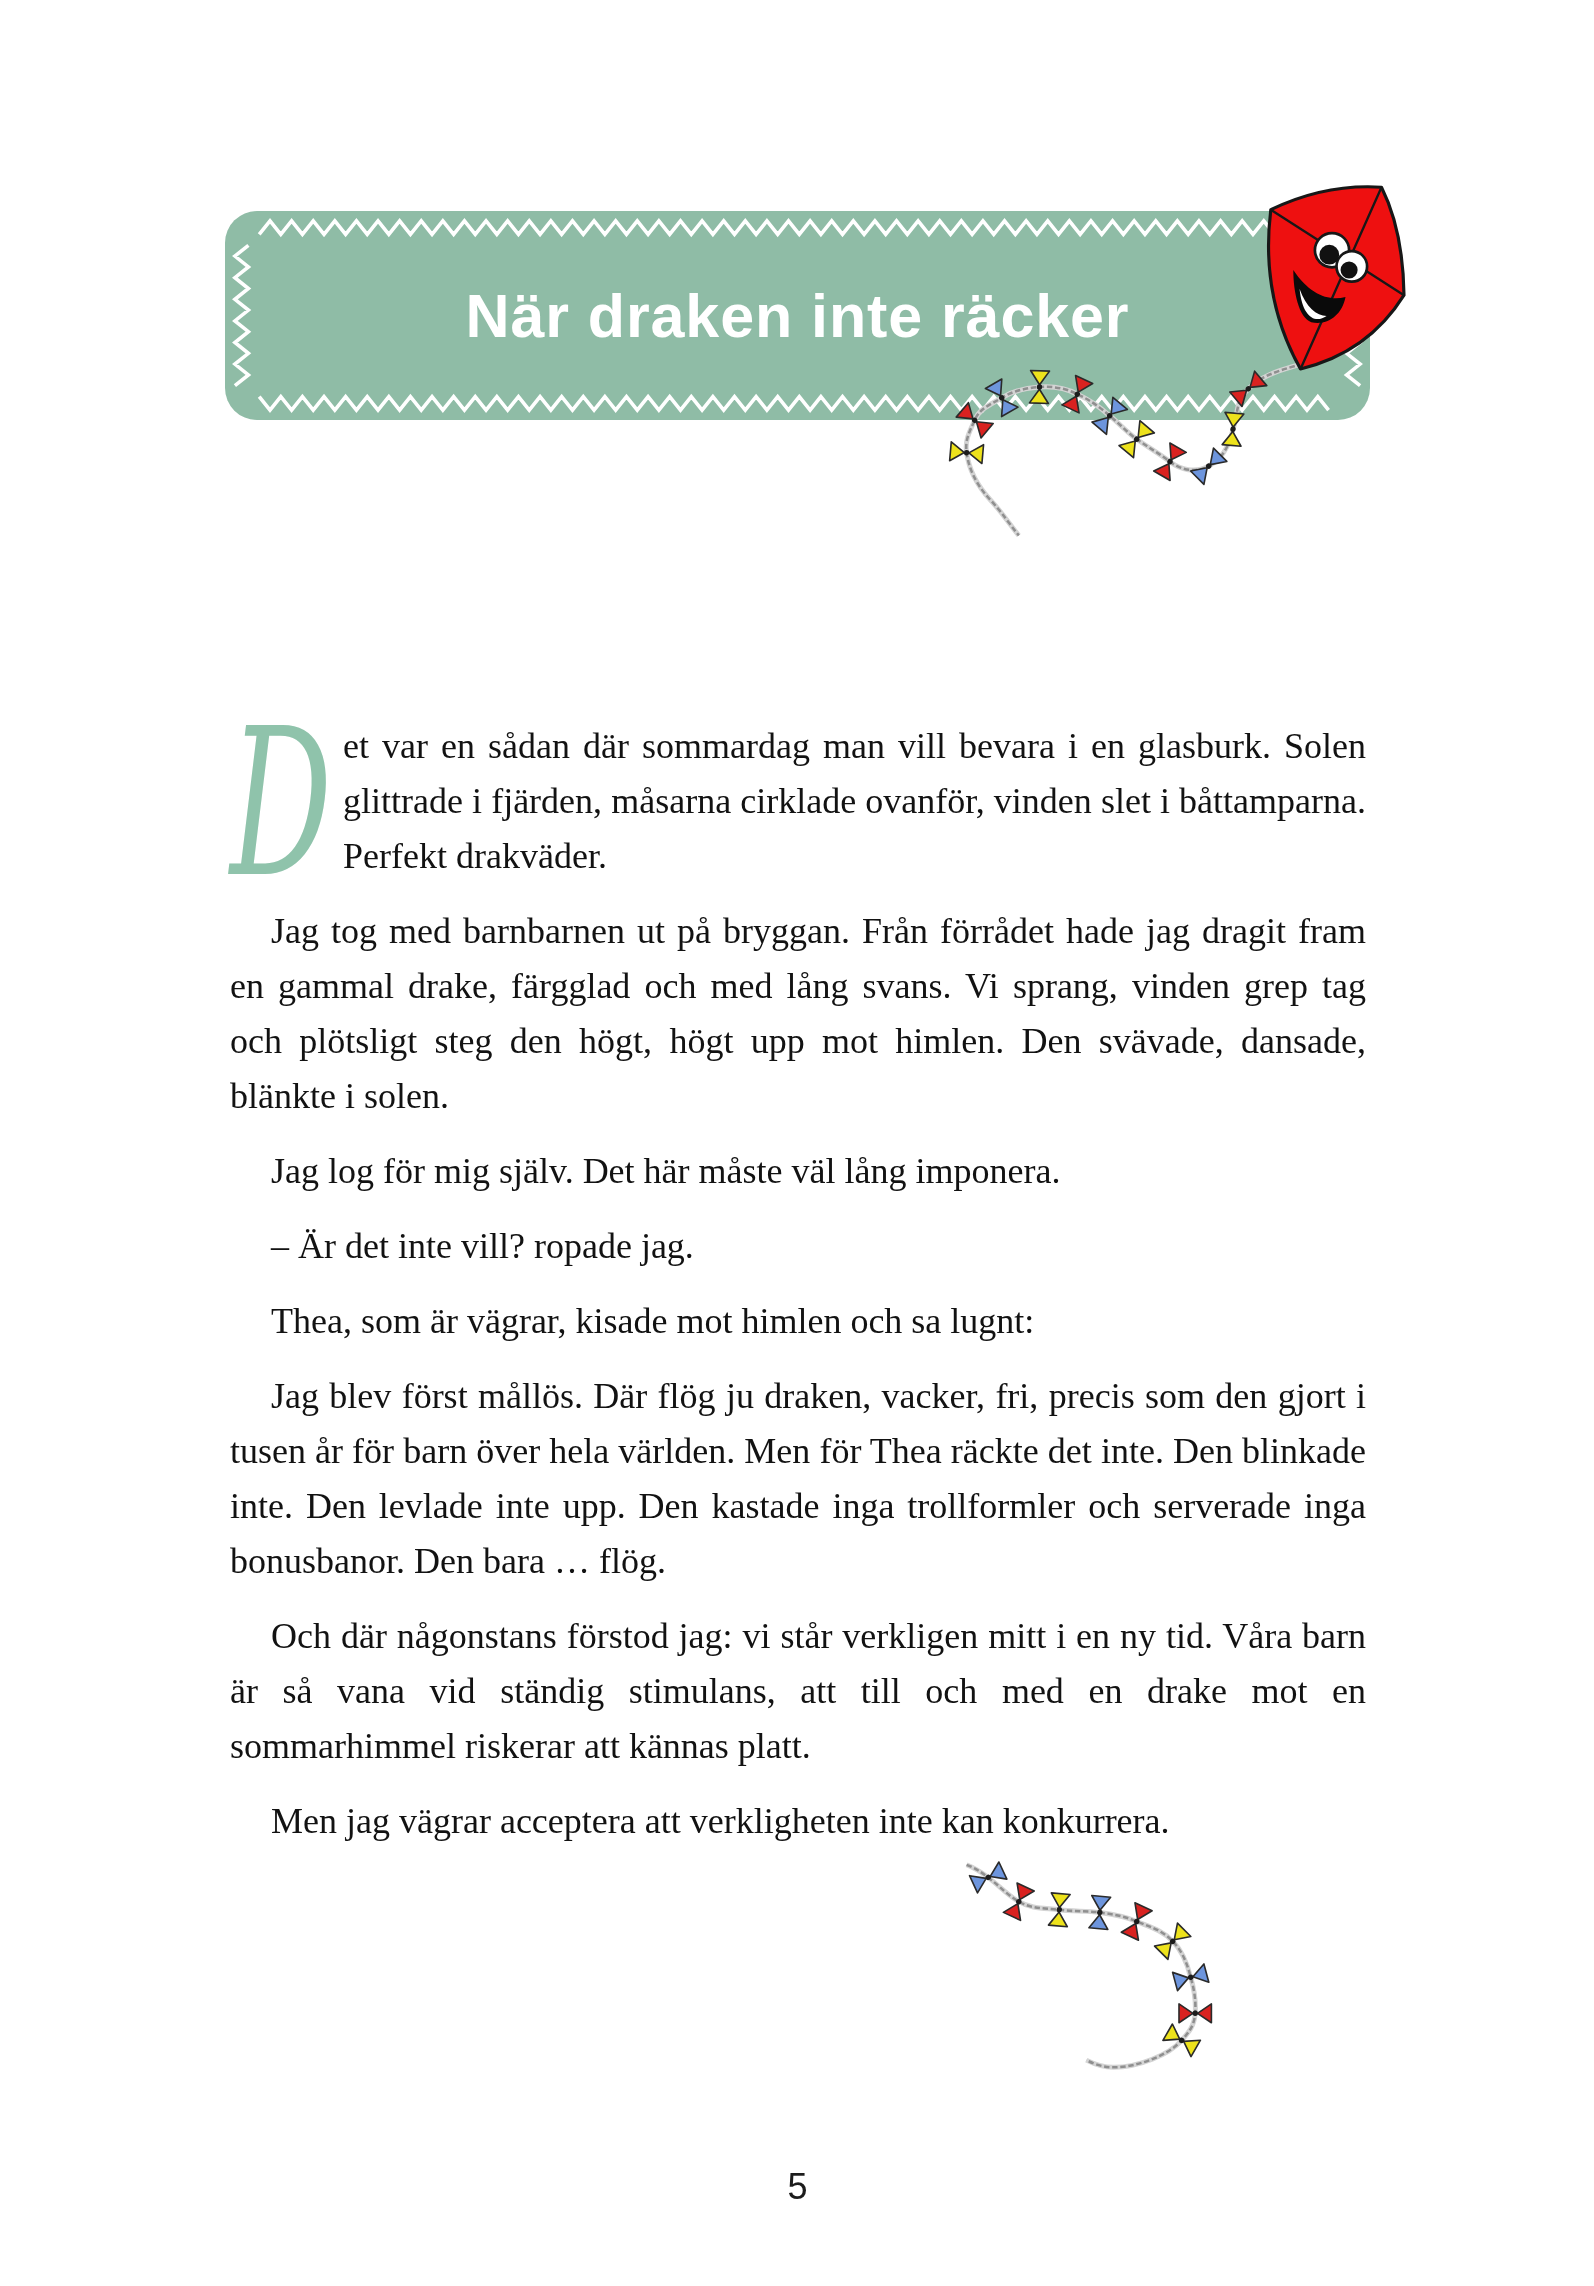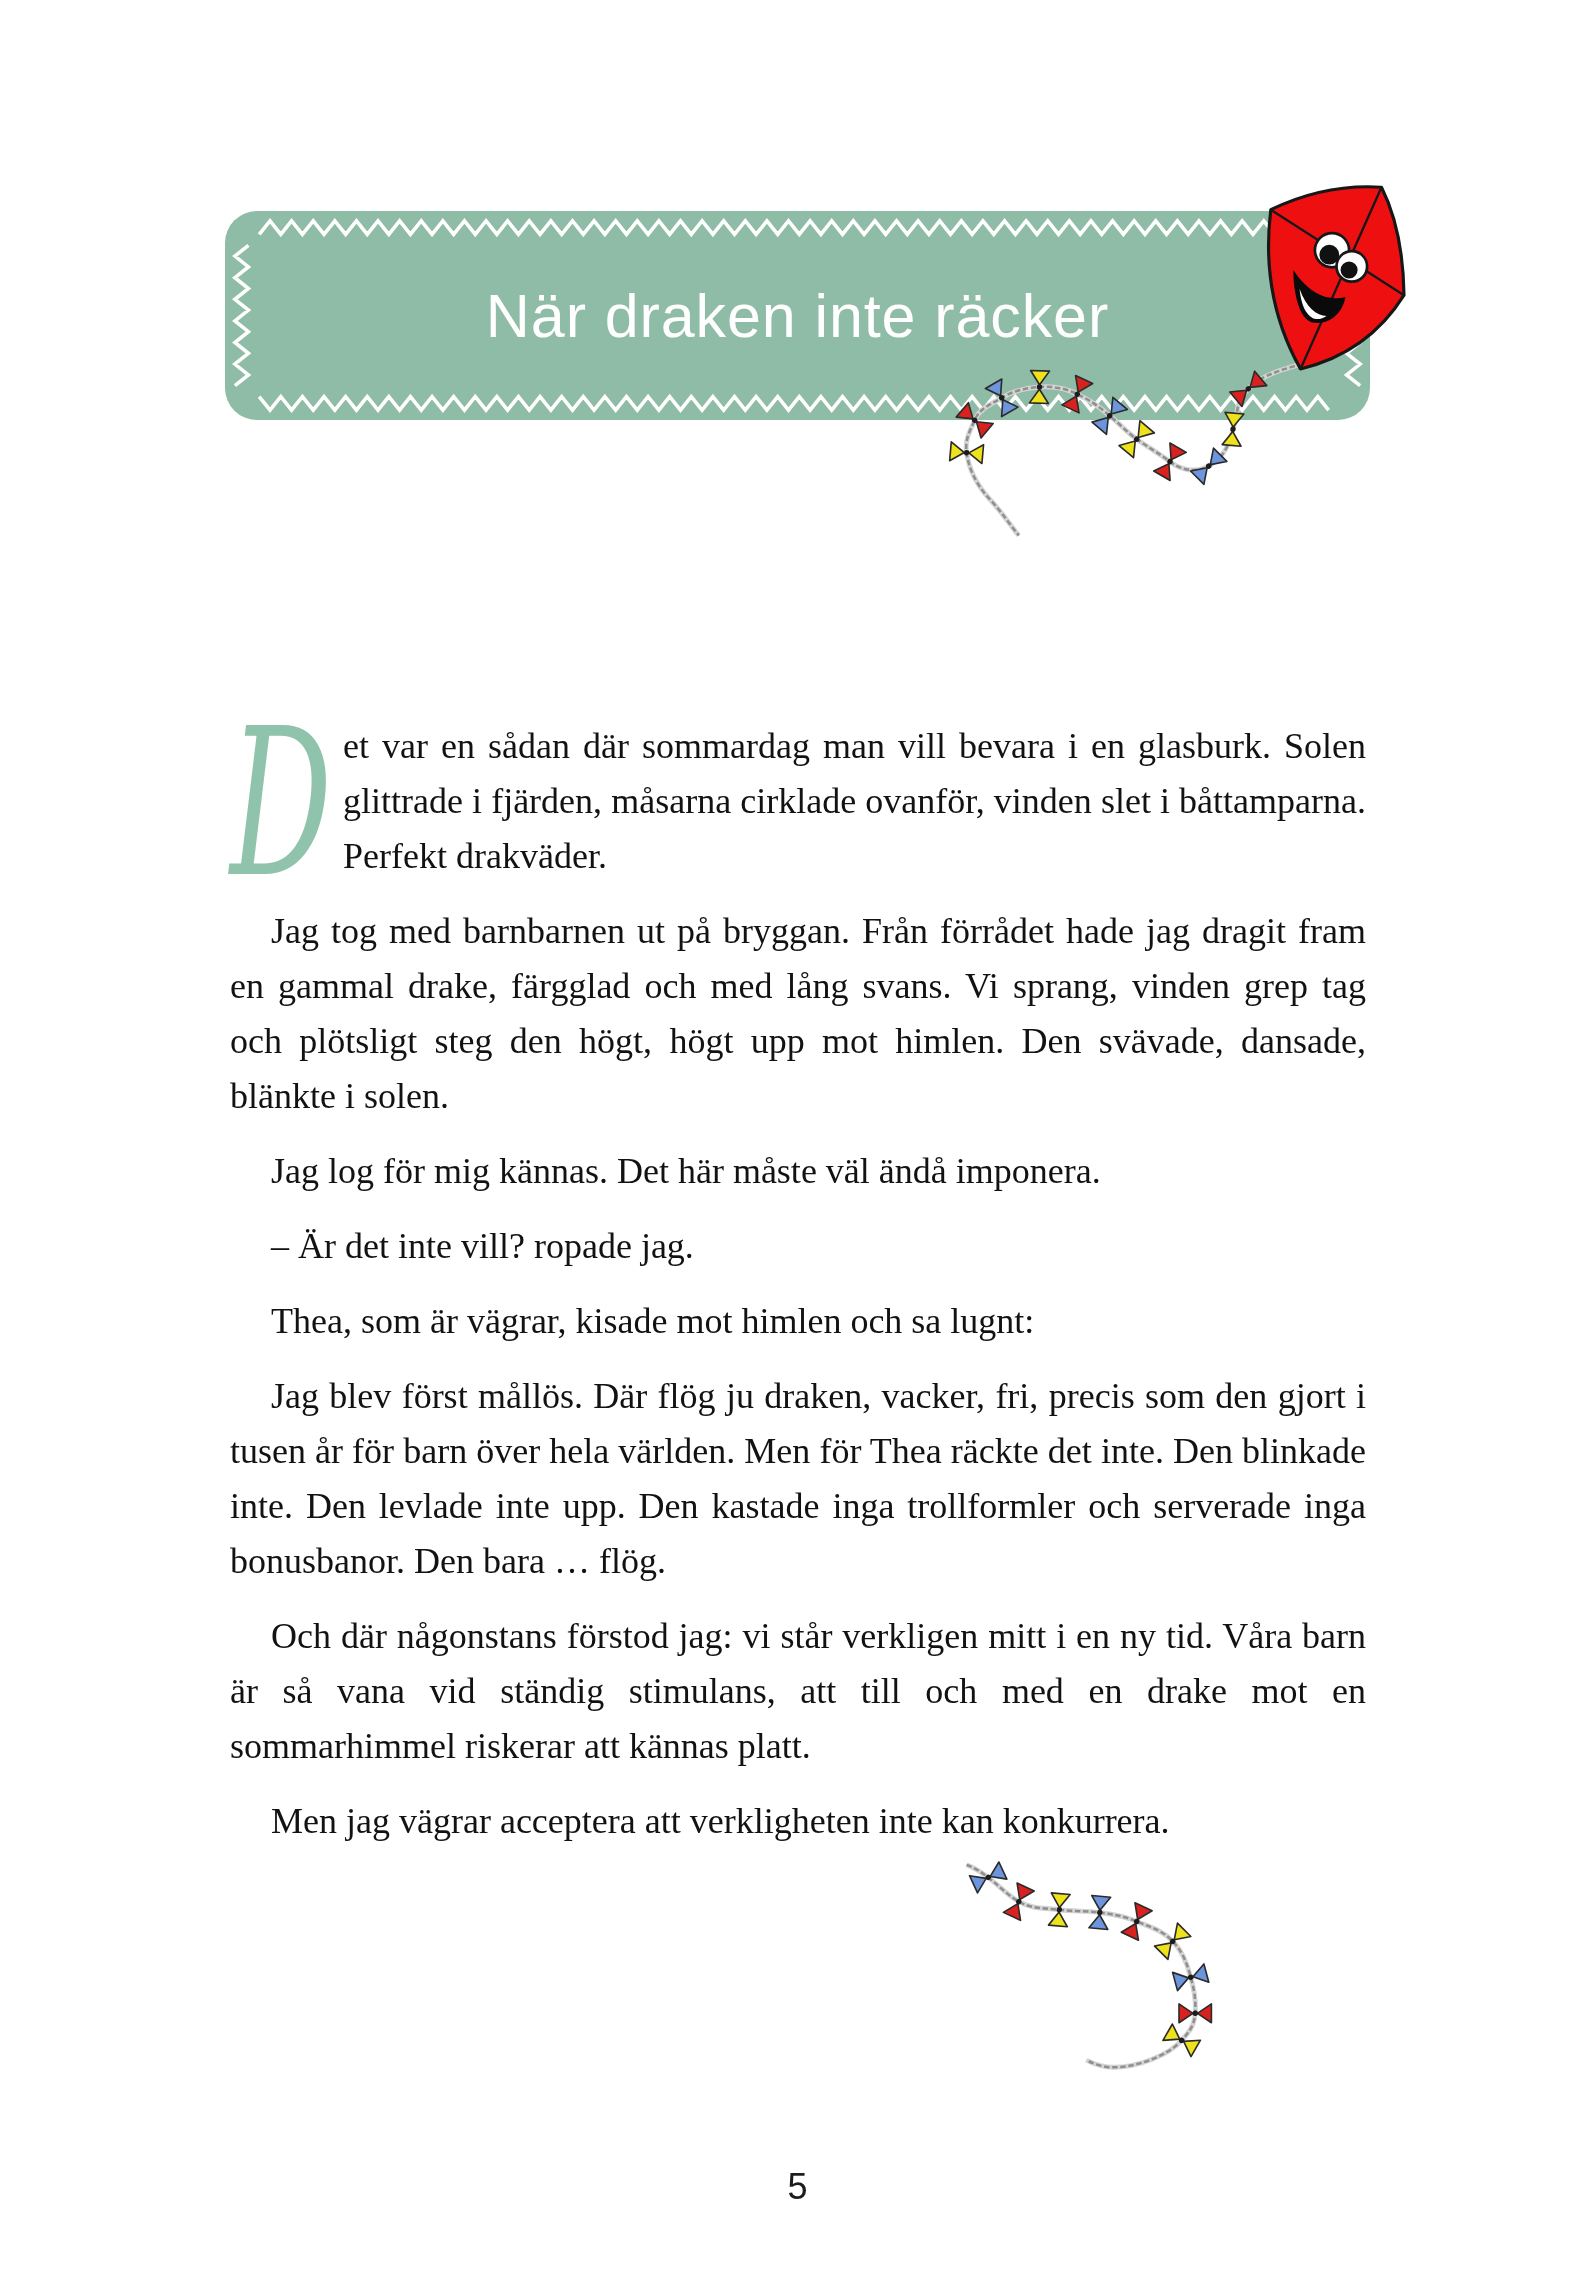--- a/index.html
+++ b/index.html
@@ -5,21 +5,21 @@
   html,body{margin:0;padding:0;background:#fff;}
   .page{position:relative;width:1595px;height:2286px;background:#ffffff;overflow:hidden;
         font-family:"Liberation Serif",serif;}
 
   
   .banner{position:absolute;left:225px;top:211px;width:1145px;height:209px;
           background:#8fbca6;border-radius:32px;}
   .banner svg{position:absolute;left:0;top:0;}
   .banner h1{position:absolute;left:0;right:0;top:0;bottom:0;margin:0;
              display:flex;align-items:center;justify-content:center;
-             font-family:"Liberation Sans",sans-serif;font-weight:400;
+             font-family:"Liberation Sans",sans-serif;font-weight:700;
              font-size:61px;letter-spacing:0.9px;color:#ffffff;}
 
   
   .deco{position:absolute;pointer-events:none;}
   #kite-svg{left:1224px;top:171px;}
   #upper-tail-svg{left:936px;top:351px;}
   #lower-tail-svg{left:936px;top:1836px;}
 
   
   .article{position:absolute;left:230px;top:719px;width:1136px;color:#121212;}
@@ -115,21 +115,21 @@
       <circle cx="117" cy="93" r="11" fill="#111111"></circle>
       <circle cx="139" cy="110" r="9.5" fill="#111111"></circle>
       <path d="M77,110 C95,137 116,145 135,140 C131,161 114,172 97,168 C83,163 77,134 77,110 Z" fill="#0a0a0a"></path>
       <path d="M84,131 C91,151 103,161 114,161 C101,170 87,162 84,131 Z" fill="#ffffff"></path>
     </g>
   </svg>
 
   <div class="article">
       <p class=""><span class="dropcap">D</span>et var en sådan där sommardag man vill bevara i en glasburk. Solen glittrade i fjärden, måsarna cirklade ovanför, vinden slet i båttamparna. Perfekt drakväder.</p>
       <p class="indent">Jag tog med barnbarnen ut på bryggan. Från förrådet hade jag dragit fram en gammal drake, färgglad och med lång svans. Vi sprang, vinden grep tag och plötsligt steg den högt, högt upp mot himlen. Den svävade, dansade, blänkte i solen.</p>
-      <p class="indent">Jag log för mig kännas. Det här måste väl ändå imponera.</p>
+      <p class="indent">Jag log för mig själv. Det här måste väl lång imponera.</p>
       <p class="indent">– Är det inte vill? ropade jag.</p>
       <p class="indent">Thea, som är vägrar, kisade mot himlen och sa lugnt:</p>
       <p class="indent">Jag blev först mållös. Där flög ju draken, vacker, fri, precis som den gjort i tusen år för barn över hela världen. Men för Thea räckte det inte. Den blinkade inte. Den levlade inte upp. Den kastade inga trollformler och serverade inga bonusbanor. Den bara … flög.</p>
       <p class="indent">Och där någonstans förstod jag: vi står verkligen mitt i en ny tid. Våra barn är så vana vid ständig stimulans, att till och med en drake mot en sommarhimmel riskerar att kännas platt.</p>
       <p class="indent">Men jag vägrar acceptera att verkligheten inte kan konkurrera.</p>
     </div>
 
   <svg id="lower-tail-svg" class="deco" width="288" height="261" viewBox="0 0 320 290">
     <path class="rope-under" d="M34,32 C44,36 50,40 58,46 C72,57 80,66 92,73 C106,81 120,80 137,82 C152,84 167,83 182,85 C197,87 210,89 223,95 C238,101 252,105 263,117 C273,127 279,141 283,157 C287,171 289,183 288,197 C287,211 281,218 273,227 C259,243 225,257 197,257 C185,257 175,253 167,249" fill="none" stroke="#d4d4d4" stroke-width="5.5"></path>
     <path class="rope-over" d="M34,32 C44,36 50,40 58,46 C72,57 80,66 92,73 C106,81 120,80 137,82 C152,84 167,83 182,85 C197,87 210,89 223,95 C238,101 252,105 263,117 C273,127 279,141 283,157 C287,171 289,183 288,197 C287,211 281,218 273,227 C259,243 225,257 197,257 C185,257 175,253 167,249" fill="none" stroke="#8f8f8f" stroke-width="2.8" stroke-dasharray="6 3"></path>

